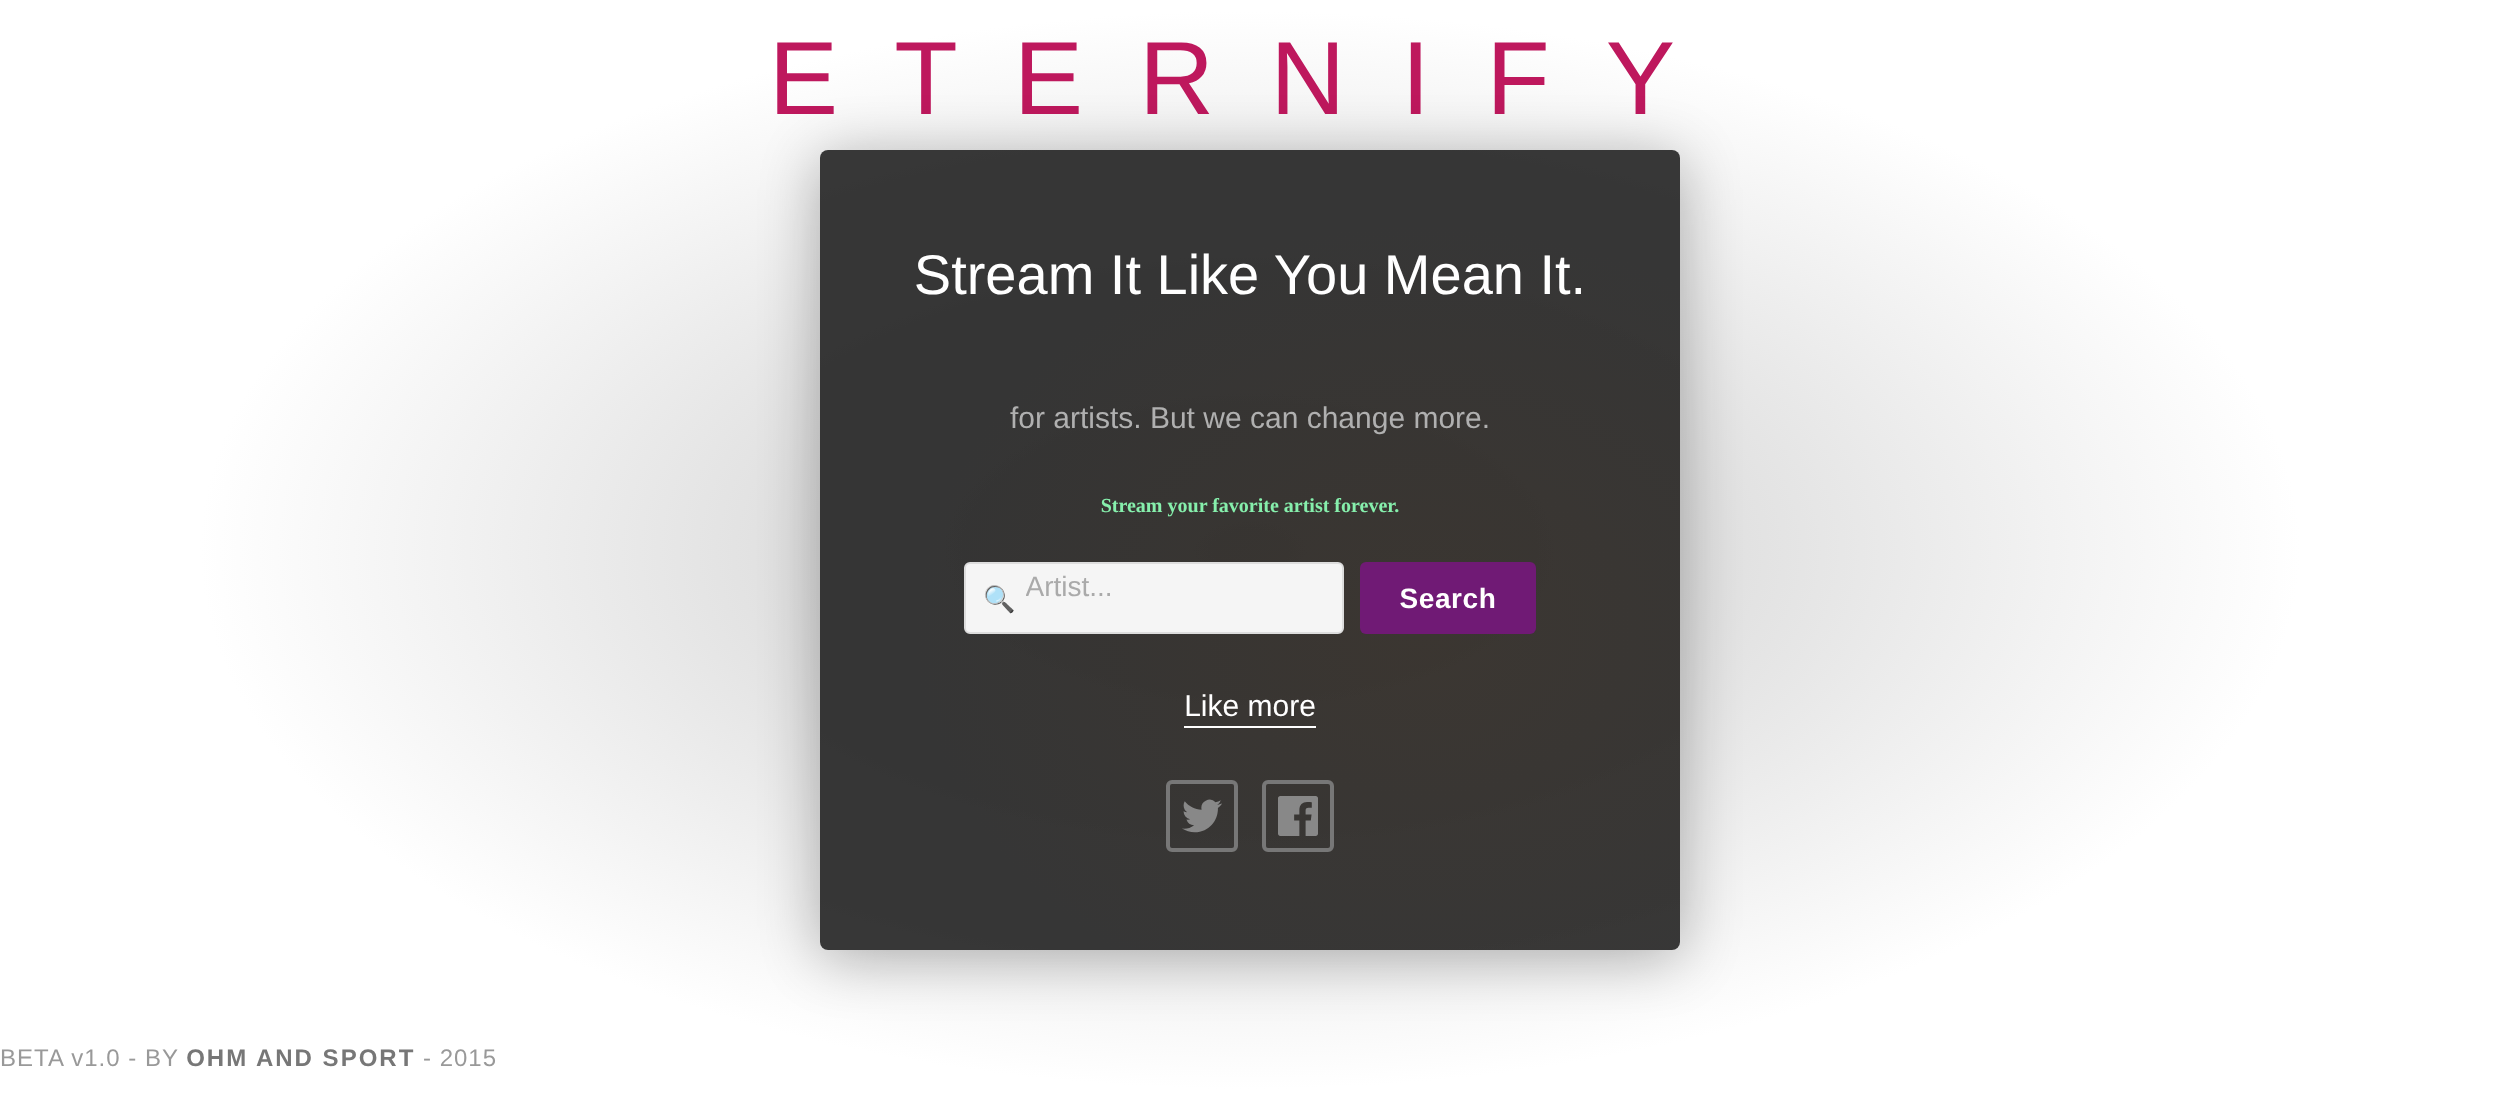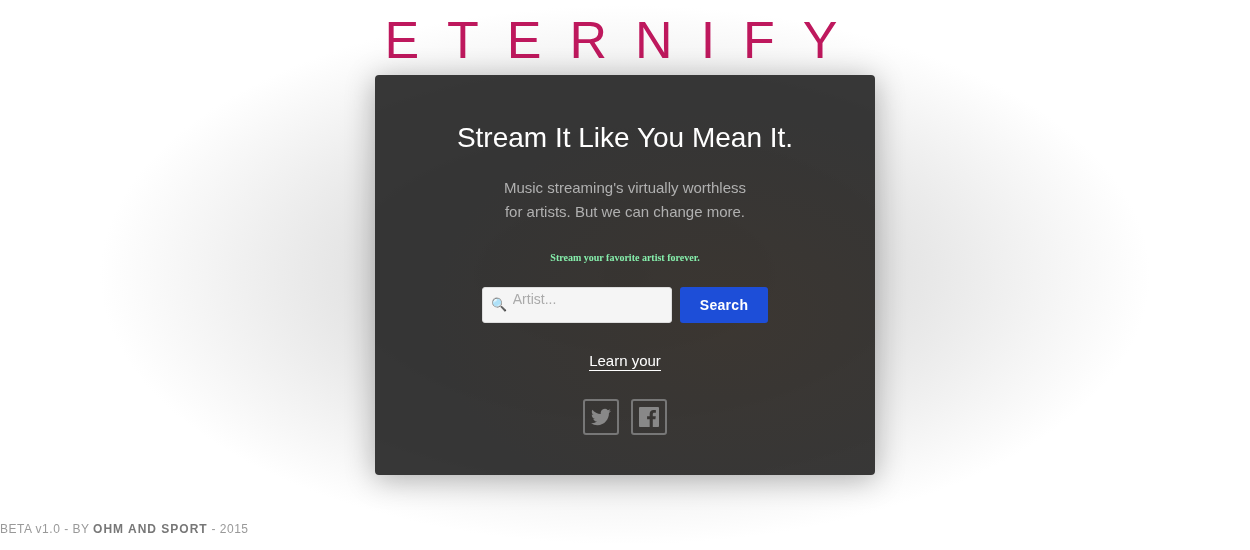--- a/index.html
+++ b/index.html
@@ -38,32 +38,31 @@
       color: #be185d;
       z-index: 1;
       font-family: 'Helvetica Neue', Helvetica, Arial, sans-serif;
       text-transform: uppercase;
     }
 
     
     .card {
       position: relative;
       z-index: 2;
-      width: 500px;
+      width: 430px;
       min-height: 400px;
       background: rgba(40, 40, 40, 0.93);
       border-radius: 4px;
       display: flex;
       flex-direction: column;
       align-items: center;
       padding: 45px 40px 40px;
       text-align: center;
       box-shadow: 0 4px 30px rgba(0,0,0,0.3);
       overflow: hidden;
-      justify-content: space-between;
     }
 
     
     .card::before {
       content: '';
       position: absolute;
       inset: 0;
       background: 
         radial-gradient(ellipse at 70% 60%, rgba(80,60,40,0.25) 0%, transparent 60%);
       z-index: 0;
@@ -128,21 +127,21 @@
       outline: none;
     }
 
     .search-input::placeholder {
       color: #aaa;
     }
 
     .search-btn {
       height: 36px;
       padding: 0 20px;
-      background: #1d4ed8;
+      background: #701a75;
       color: #ffffff;
       border: none;
       border-radius: 3px;
       font-size: 14px;
       font-weight: 600;
       cursor: pointer;
       letter-spacing: 0.3px;
     }
 
     .learn-more-link {
@@ -207,35 +206,35 @@
 
 <div class="bg-glow"></div>
 
 <div class="site-title-bg">ETERNIFY</div>
 
 <div class="card">
 
   <h1 class="headline">Stream It Like You Mean It.</h1>
 
   <p class="subtext">
-    <span>Music streaming's virtually worthless</span><br>
+    <br>
     <span>for artists. But we can change more.</span>
   </p>
 
   <p class="stream-cta">Stream your favorite artist forever.</p>
 
   <div class="search-row">
     <div class="search-input-wrapper">
       <span class="search-icon-inline">🔍</span>
       <input class="search-input" type="text" placeholder="Artist..." style="">
     </div>
     <button class="search-btn">Search</button>
   </div>
 
-  <a class="learn-more-link" href="#">Learn your</a>
+  <a class="learn-more-link" href="#">Like more</a>
 
   <div class="social-icons">
     <div class="social-icon">
       <svg class="twitter-svg" viewBox="0 0 24 24" xmlns="http://www.w3.org/2000/svg">
         <path d="M23.954 4.569a10 10 0 01-2.825.775 4.958 4.958 0 002.163-2.723 9.99 9.99 0 01-3.127 1.195 4.92 4.92 0 00-8.384 4.482C7.691 8.094 4.066 6.13 1.64 3.161a4.822 4.822 0 00-.666 2.475c0 1.71.87 3.213 2.188 4.096a4.904 4.904 0 01-2.228-.616v.061a4.923 4.923 0 003.946 4.827 4.996 4.996 0 01-2.212.085 4.937 4.937 0 004.604 3.417 9.868 9.868 0 01-6.102 2.105c-.39 0-.779-.023-1.17-.067a13.995 13.995 0 007.557 2.209c9.054 0 13.999-7.496 13.999-13.986 0-.209 0-.42-.015-.63a9.936 9.936 0 002.46-2.548l-.047-.02z"></path>
       </svg>
     </div>
     <div class="social-icon">
       <svg class="fb-svg" viewBox="0 0 24 24" xmlns="http://www.w3.org/2000/svg">
         <path d="M22.676 0H1.324C.593 0 0 .593 0 1.324v21.352C0 23.408.593 24 1.324 24h11.494v-9.294H9.689v-3.621h3.129V8.41c0-3.099 1.894-4.785 4.659-4.785 1.325 0 2.464.097 2.796.141v3.24h-1.921c-1.5 0-1.792.721-1.792 1.771v2.311h3.584l-.465 3.63H16.56V24h6.115c.733 0 1.325-.592 1.325-1.324V1.324C24 .593 23.408 0 22.676 0"></path>

